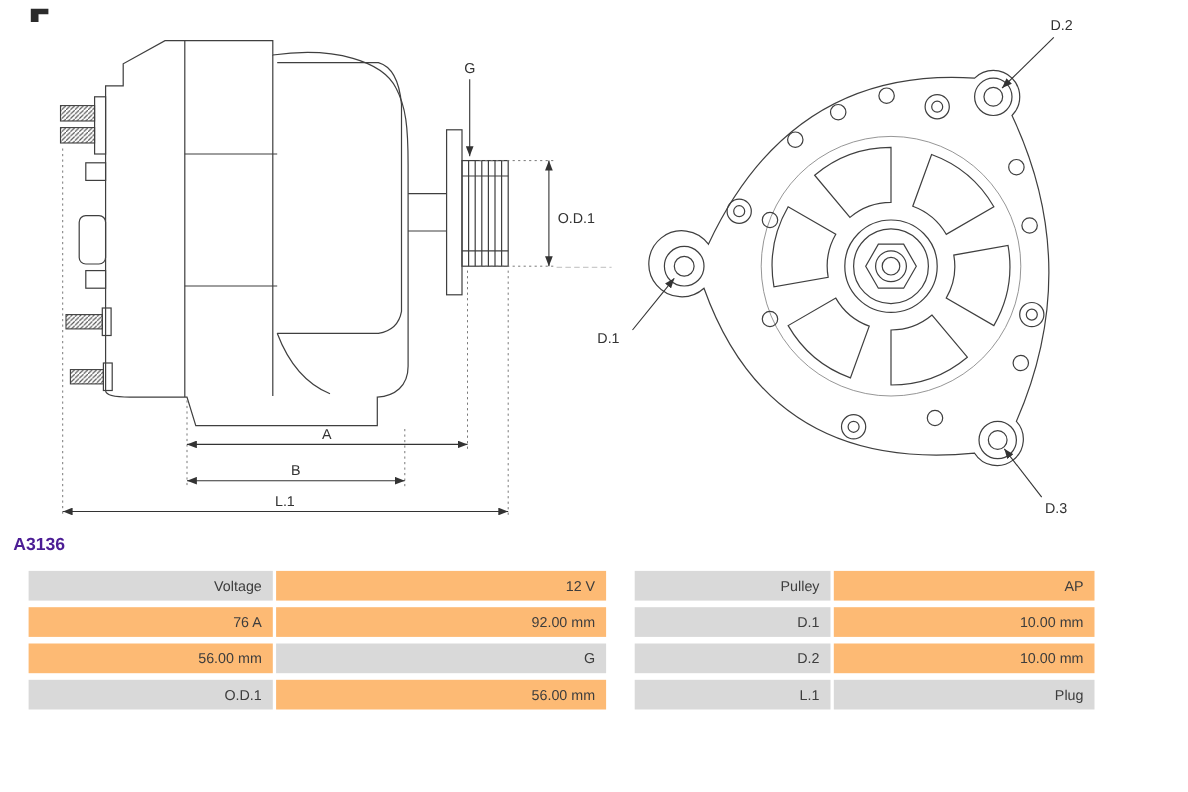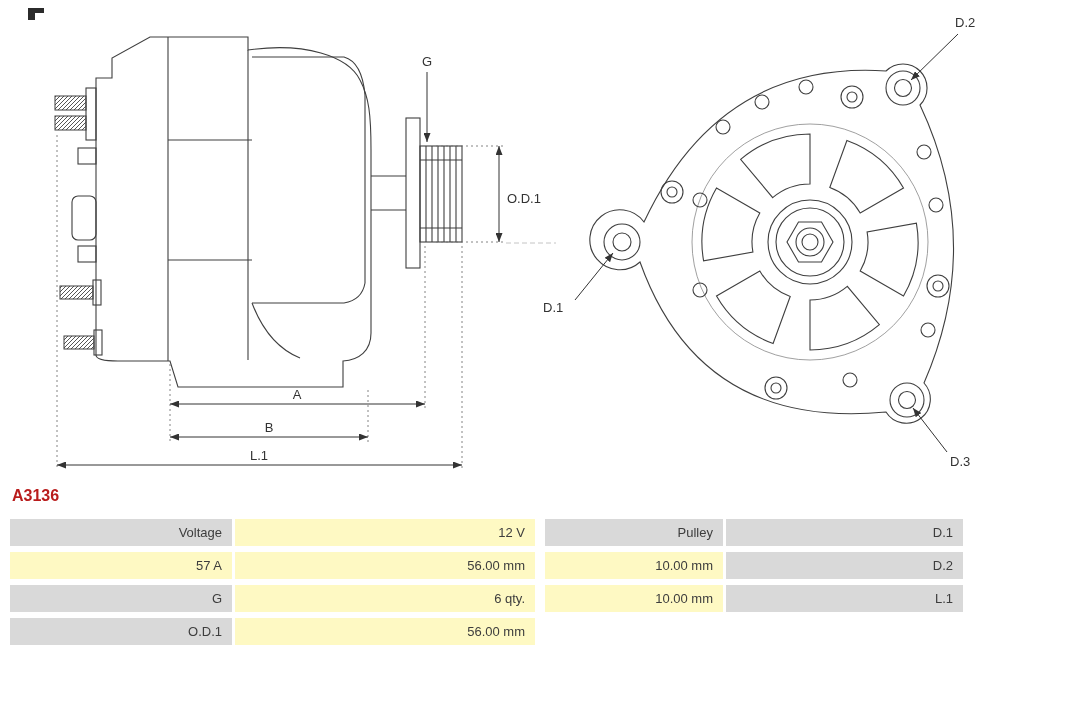--- a/index.html
+++ b/index.html
@@ -11,33 +11,33 @@
   .diagram{position:absolute;top:0;left:0;}
   .draw{fill:none;stroke:#3f3f3f;stroke-width:1.1;}
   .thin{fill:none;stroke:#888;stroke-width:0.8;}
   .dot{fill:none;stroke:#777;stroke-width:0.9;stroke-dasharray:2 3;}
   .cl{fill:none;stroke:#bdbdbd;stroke-width:0.9;stroke-dasharray:5 3;}
   .dim-line{fill:none;stroke:#333;stroke-width:1;}
   .dim{font-size:13px;fill:#333;}
   .hatched{fill:url(#hatch);stroke:#3f3f3f;stroke-width:1;}
   .part-number{
     position:absolute;left:12px;top:487px;
-    font-size:16px;font-weight:700;color:#b91c1c;
+    font-size:16px;font-weight:700;color:#4c1d95;
   }
   .tables{position:absolute;top:519px;left:10px;width:1060px;display:flex;gap:10px;}
-  .spec-table{display:grid;row-gap:6px;column-gap:3px;align-content:start;}
+  .spec-table{display:grid;row-gap:6px;column-gap:3px;align-content:start;margin-left:16px;}
   .spec-table.left{width:525px;grid-template-columns:222px 1fr;}
   .spec-table.right{width:418px;grid-template-columns:178px 1fr;}
   .cell{
     height:27px;line-height:27px;font-size:13px;color:#3d3d3d;
     text-align:right;padding:0 10px;box-sizing:border-box;
     white-space:nowrap;overflow:hidden;
   }
   .cell.label{background:#d9d9d9;}
-  .cell.value{background:#fef9c3;}
+  .cell.value{background:#fdba74;}
 </style>
 </head>
 <body>
 
 <div class="page">
 
   <svg class="diagram" width="1080" height="500" viewBox="0 0 1080 500">
     <defs>
       <pattern id="hatch" width="4" height="4" patternUnits="userSpaceOnUse">
         <path d="M0,4 L4,0" stroke="#555" stroke-width="1"></path>
@@ -180,39 +180,41 @@
   </svg>
 
   <div class="part-number">A3136</div>
 
   <div class="tables">
 
     <div class="spec-table left">
       <div class="cell label">Voltage</div>
       <div class="cell value">12 V</div>
 
-      <div class="cell value">57 A</div>
-
+      <div class="cell value">76 A</div>
+
+      <div class="cell value">92.00 mm</div>
 
       <div class="cell value">56.00 mm</div>
 
       <div class="cell label">G</div>
-      <div class="cell value">6 qty.</div>
 
       <div class="cell label">O.D.1</div>
       <div class="cell value">56.00 mm</div>
     </div>
 
     <div class="spec-table right">
       <div class="cell label">Pulley</div>
+      <div class="cell value">AP</div>
 
       <div class="cell label">D.1</div>
       <div class="cell value">10.00 mm</div>
 
       <div class="cell label">D.2</div>
       <div class="cell value">10.00 mm</div>
 
       <div class="cell label">L.1</div>
 
+      <div class="cell label">Plug</div>
     </div>
 
   </div>
 </div>
 
 </body></html>

